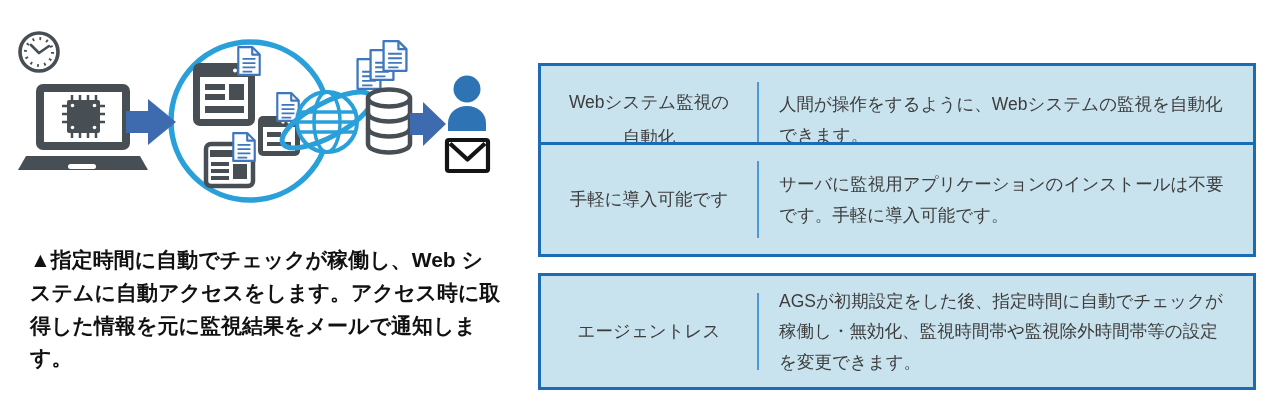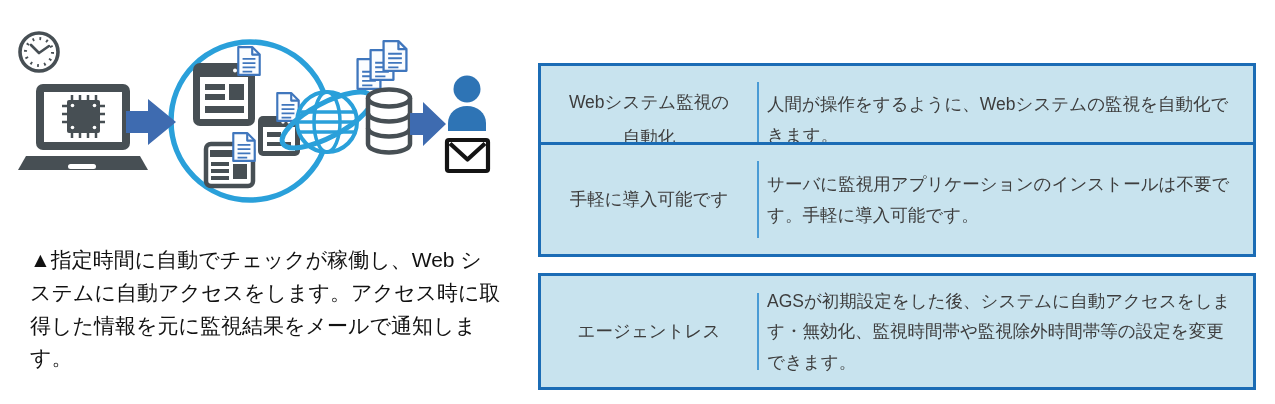--- a/index.html
+++ b/index.html
@@ -4,41 +4,41 @@
 <style>
   html,body{margin:0;padding:0;background:#fff;}
   #canvas{
     position:relative;width:1275px;height:404px;background:#ffffff;overflow:hidden;
     font-family:"Liberation Sans","DejaVu Sans",sans-serif;
   }
   
   #flow-svg{position:absolute;left:0;top:0;}
   .caption{
     position:absolute;left:30px;top:244px;width:472px;
-    font-size:21px;font-weight:normal;color:#111;line-height:1.56;
+    font-size:21px;font-weight:bold;color:#111;line-height:1.56;
     text-align:left;
   }
   
   .feature-box{
     position:absolute;left:538px;width:718px;box-sizing:border-box;
     background:#c8e3ee;border:3px solid #1b6cb5;
     display:flex;align-items:center;
   }
   #feature-box-1{top:15px;height:113px;margin-top:48px;}
   #feature-box-2{top:142px;height:115px;}
   #feature-box-3{top:273px;height:117px;}
   .feature-label{
     width:216px;flex:0 0 216px;text-align:center;
     font-size:17.5px;color:#3d3d3d;line-height:2.0;white-space:pre-line;
   }
   .feature-divider{
     flex:0 0 2px;width:2px;height:70%;background:#4a9bd5;
   }
   .feature-desc{
-    flex:1 1 auto;padding:0 20px 0 8px;
+    flex:1 1 auto;padding:0 20px 0 20px;
     font-size:17.5px;color:#3d3d3d;line-height:1.75;
   }
 </style>
 </head>
 <body>
 
 <div id="canvas">
 
   <svg id="flow-svg" width="520" height="235" viewBox="0 0 520 235">
     <defs>
@@ -152,16 +152,16 @@
 
   <div class="feature-box" id="feature-box-2">
     <div class="feature-label">手軽に導入可能です</div>
     <div class="feature-divider"></div>
     <div class="feature-desc">サーバに監視用アプリケーションのインストールは不要です。手軽に導入可能です。</div>
   </div>
 
   <div class="feature-box" id="feature-box-3">
     <div class="feature-label">エージェントレス</div>
     <div class="feature-divider"></div>
-    <div class="feature-desc">AGSが初期設定をした後、システムに自動アクセスをします・無効化、監視時間帯や監視除外時間帯等の設定を変更できます。</div>
+    <div class="feature-desc">AGSが初期設定をした後、指定時間に自動でチェックが稼働し・無効化、監視時間帯や監視除外時間帯等の設定を変更できます。</div>
   </div>
 
 </div>
 
 </body></html>

